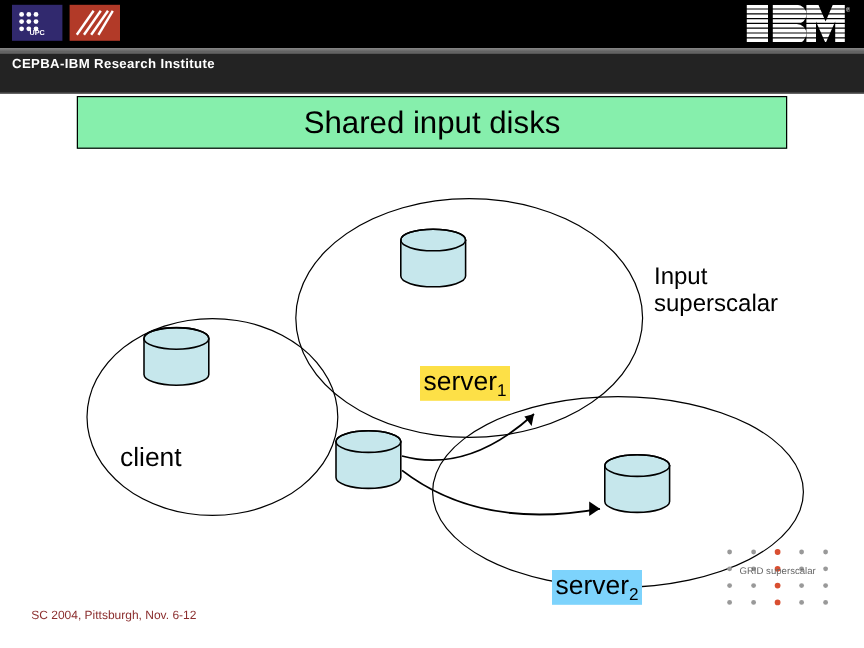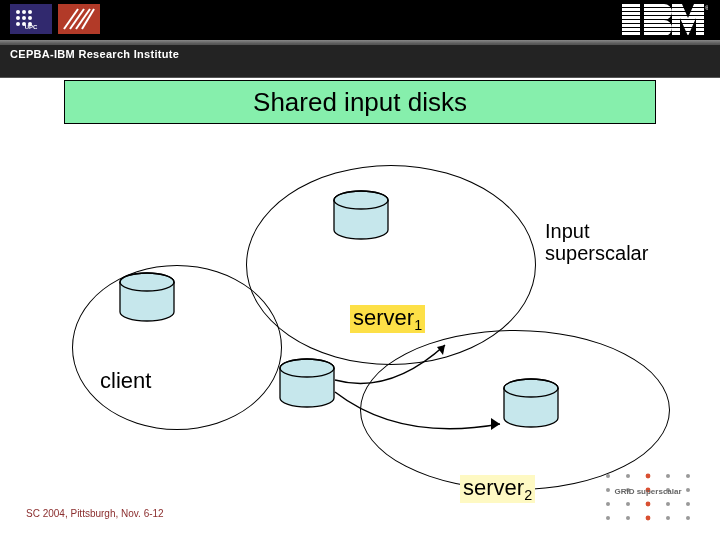--- a/index.html
+++ b/index.html
@@ -29,25 +29,25 @@
   .cyl { position:absolute; }
   .cyl svg { display:block; }
 
   .label { position:absolute; font-size: 22px; }
   .label.small { font-size: 20px; }
   .label .sub { font-size: 0.65em; vertical-align: sub; }
 
   .input-dirs { left: 545px; top: 220px; font-size: 20px; line-height:1.1; }
   .lbl-s1 { left: 350px; top: 305px; background:#fde047; padding:0 3px;}
   .lbl-client { left: 100px; top: 368px; font-size:22px; }
-  .lbl-s2 { left: 460px; top: 475px; background:#fef9c3; padding:0 3px;}
+  .lbl-s2 { left: 460px; top: 475px; background:#7dd3fc; padding:0 3px;}
 
   .footer { position:absolute; left: 26px; top: 508px; font-size: 10px; color:#8b2e2e; }
 
-  .grid-logo { position:absolute; right: 22px; bottom: 16px; width: 100px; height: 56px; font-weight: bold; }
+  .grid-logo { position:absolute; right: 22px; bottom: 32px; width: 100px; height: 56px; }
 
   .arrow { position:absolute; }
 </style>
 </head>
 <body>
 
 <div class="header">
   <div class="logo-a">
     <svg width="34" height="22">
       <g fill="#fff">

